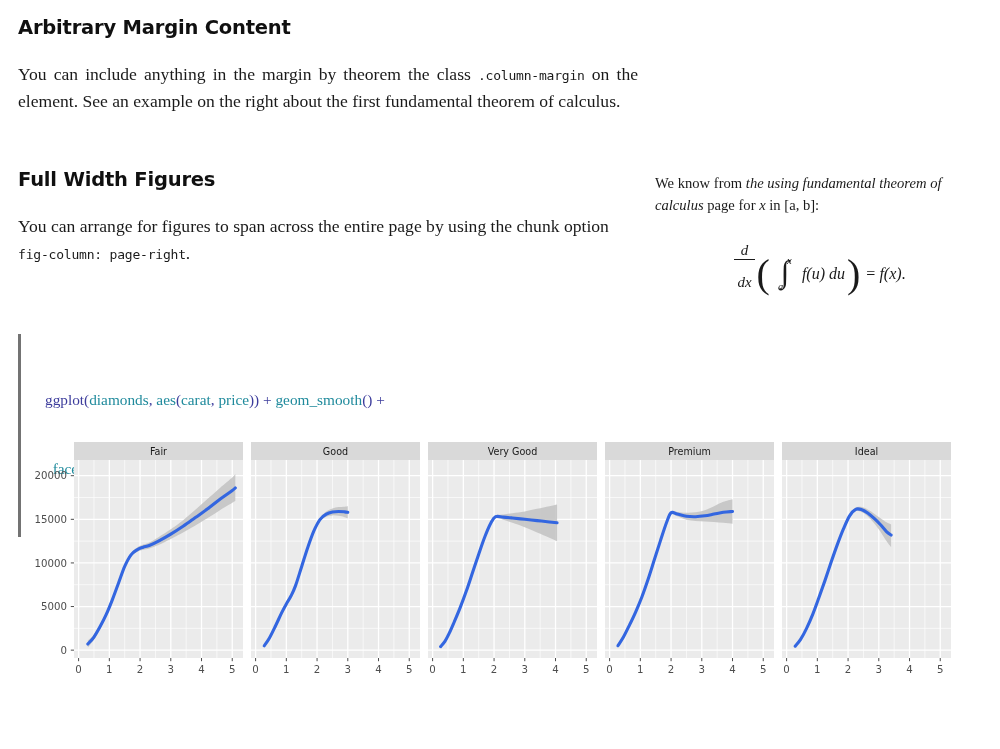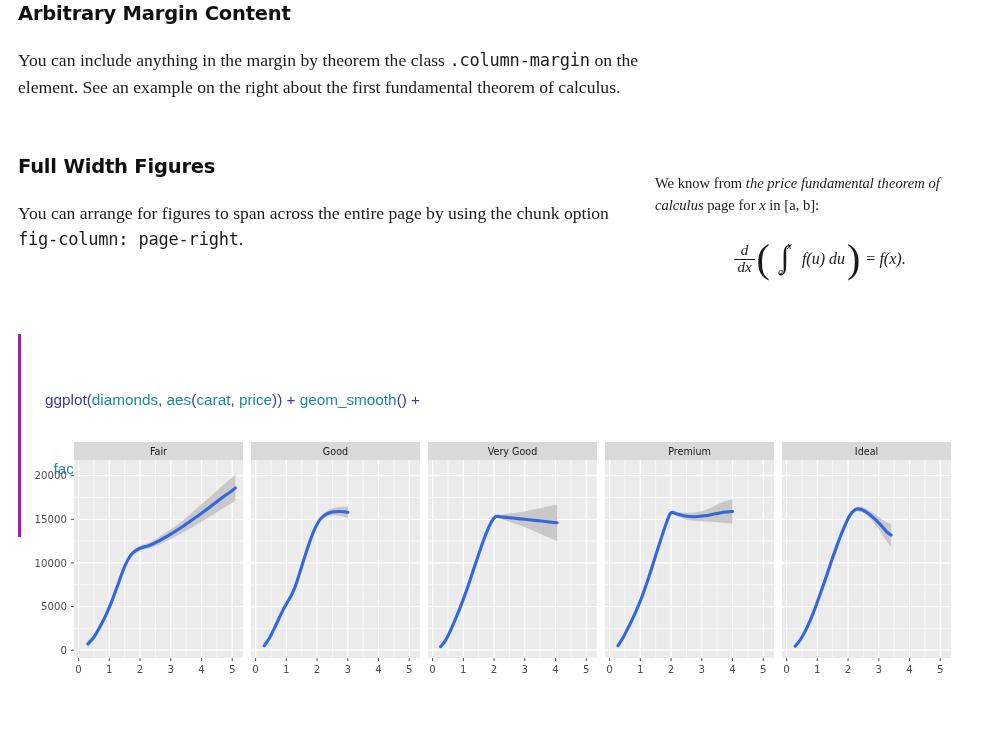--- a/index.html
+++ b/index.html
@@ -11,21 +11,21 @@
     background: #ffffff;
     font-family: "Liberation Serif", serif;
     color: #1a1a1a;
     overflow: hidden;
     position: relative;
   }
 
   .page { position: relative; width: 1000px; height: 749px; }
 
   
-  .body-col { position: absolute; left: 18px; top: 2px; width: 620px; }
+  .body-col { position: absolute; left: 18px; top: 16px; width: 620px; }
 
   h2.section-title {
     font-family: "DejaVu Sans", sans-serif;
     font-size: 19.5px;
     font-weight: bold;
     letter-spacing: -0.2px;
     margin: 0 0 22px 0;
     color: #101010;
   }
   h2.section-title.second { margin-top: 1px; }
@@ -34,21 +34,21 @@
     font-size: 17.6px;
     line-height: 1.52;
     margin: 0;
     text-align: justify;
     text-justify: inter-word;
   }
   p.prose.loose { text-align: left; }
 
   code.inline {
     font-family: "DejaVu Sans Mono", monospace;
-    font-size: 17px;
+    font-size: 13px;
     letter-spacing: -0.2px;
   }
 
   
   .margin-col {
     position: absolute;
     left: 655px;
     top: 172px;
     width: 330px;
     font-size: 14.6px;
@@ -61,39 +61,39 @@
     margin-top: 22px;
     text-align: center;
     font-size: 16px;
   }
 
   
   .mathrow { display: inline-flex; align-items: center; justify-content: center; }
   .frac { display: inline-flex; flex-direction: column; align-items: center;
           vertical-align: middle; font-style: italic; line-height: 1.05; }
   .frac .num { padding: 0 3px; font-size: 15px; }
-  .frac .den { padding: 0 3px; border-top: 1.1px solid #1a1a1a; font-size: 15px; }
+  .frac .den { padding: 15px 3px; border-top: 1.1px solid #1a1a1a; font-size: 15px; }
   .paren { font-size: 40px; font-weight: 300; line-height: 0.82;
            font-family: "Liberation Serif", serif; margin: 0 2px; }
   .integral { position: relative; display: inline-block; width: 26px;
               text-align: center; vertical-align: middle; }
   .integral .sign { font-size: 31px; line-height: 0.78; font-family: "Liberation Serif", serif; }
   .integral .lim-up { position: absolute; top: -7px; left: 15px; font-size: 10.5px; font-style: italic; }
   .integral .lim-dn { position: absolute; bottom: -6px; left: 6px; font-size: 10.5px; font-style: italic; }
   .mi { font-style: italic; }
   .sp { display: inline-block; width: 4px; }
 
   
   .codeblock {
     position: absolute;
     left: 18px; top: 334px;
     width: 648px;
-    border-left: 3px solid #a21caf;
+    border-left: 3px solid #737373;
     padding: 9px 0 10px 24px;
-    font-family: Liberation Sans, sans-serif;
+    font-family: Liberation Serif, serif;
     font-size: 15.3px;
     line-height: 1.5;
     white-space: pre;
   }
   .tok-fn  { color: #3c3c9c; }
   .tok-arg { color: #1f8a9c; }
 
   
   .figure { position: absolute; left: 0; top: 440px; width: 1000px; }
   .figwrap { position: relative; width: 888px; height: 240px; }
@@ -125,21 +125,21 @@
 
     <h2 class="section-title second">Full Width Figures</h2>
 
     <p class="prose loose">
       <span>You can arrange for figures to span across the entire page by using the chunk option </span><code class="inline">fig-column: page-right</code><span>.</span>
     </p>
   </div>
 
   <div class="margin-col">
     <p class="mtext">
-      <span>We know from </span><i>the price fundamental</i>
+      <span>We know from </span><i>the using fundamental</i>
       <i>theorem of calculus</i><span> page for </span><span class="mi">x</span><span> in </span><span>[a, b]</span><span>:</span>
     </p>
 
     <div class="formula">
       <span class="mathrow">
         <span class="frac">
           <span class="num">d</span>
           <span class="den">dx</span>
         </span>
         <span class="paren">(</span>

